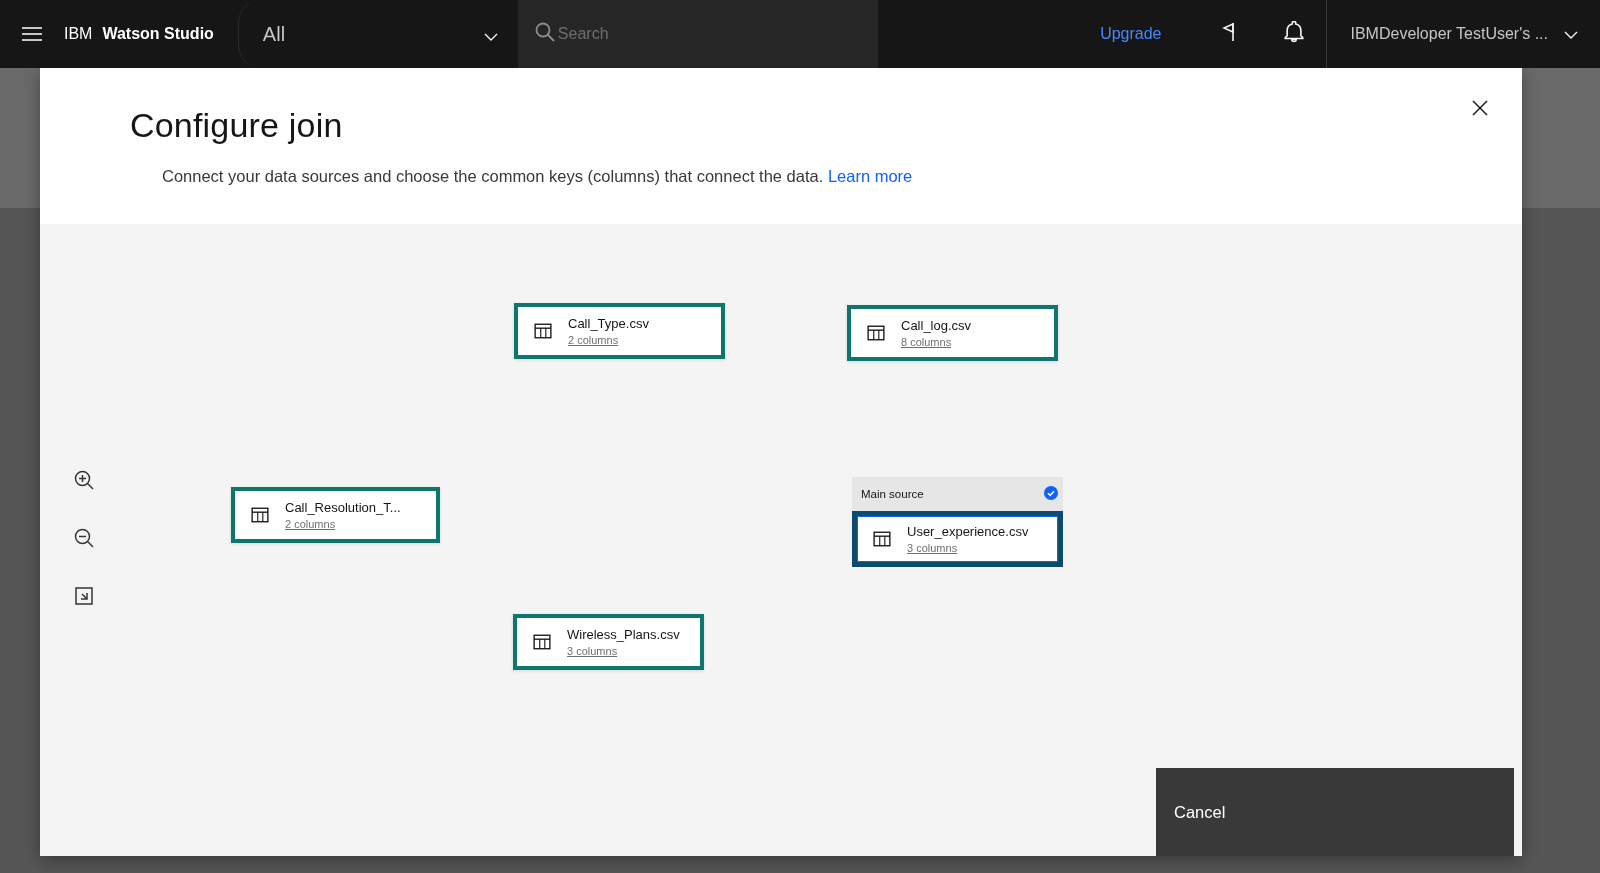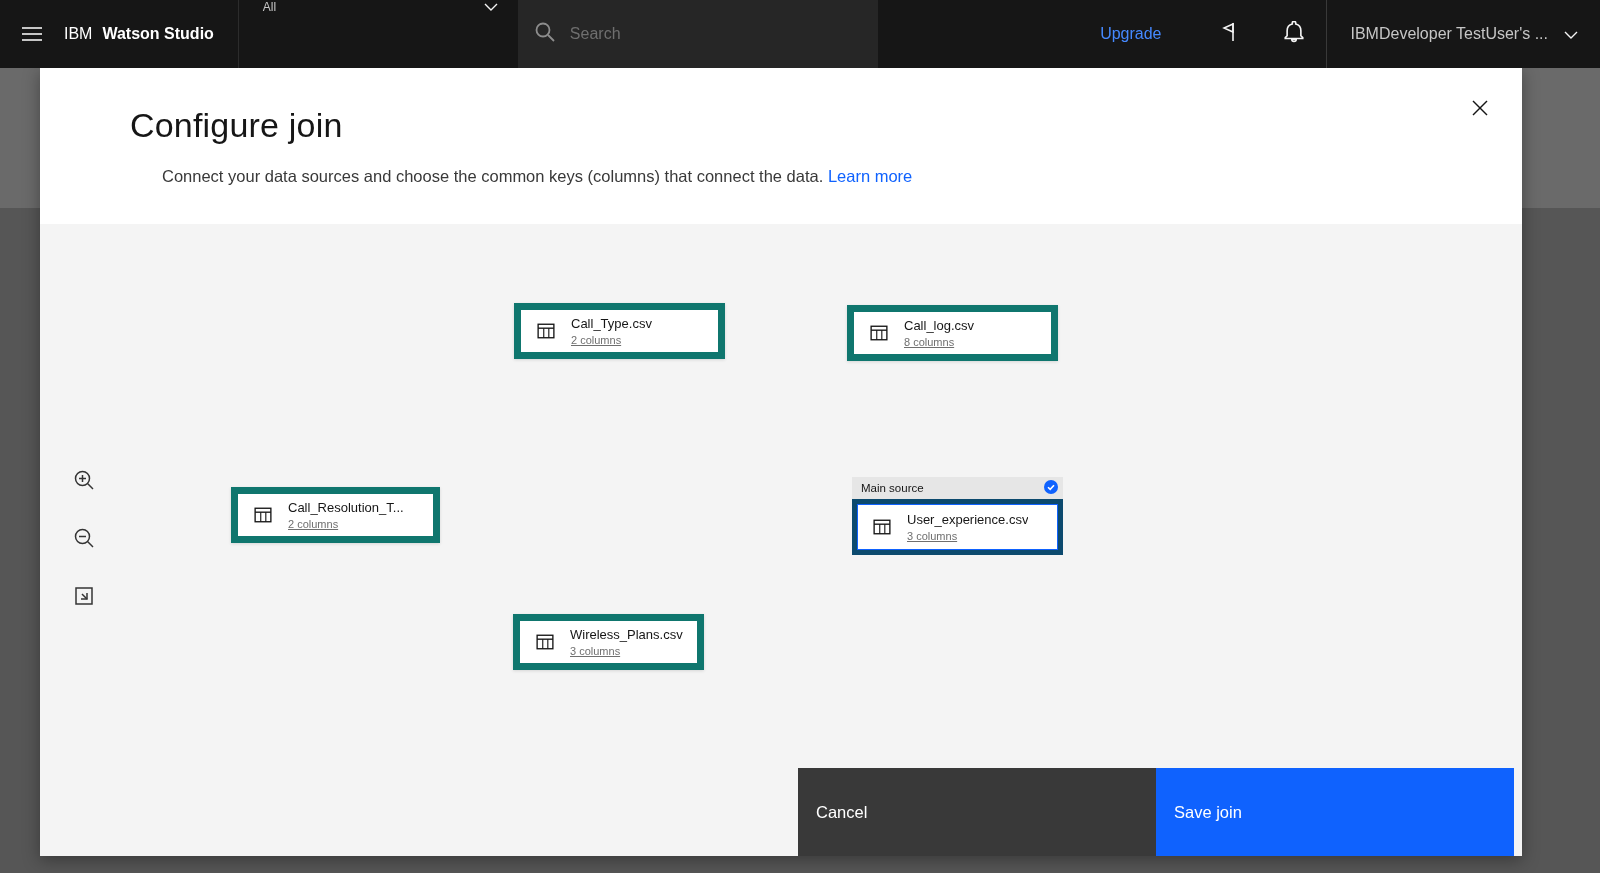--- a/index.html
+++ b/index.html
@@ -10,25 +10,25 @@
   .app-header {
     position:absolute; left:0; top:0; width:1600px; height:68px;
     background:#161616; display:flex; align-items:stretch; z-index:30;
   }
   .hamburger-btn { width:64px; display:flex; align-items:center; justify-content:center; cursor:pointer; }
   .hamburger-btn svg { display:block; }
   .brand { display:flex; align-items:center; padding-right:24px; color:#ffffff; font-size:16px; white-space:nowrap; }
   .brand .prefix { font-weight:400; margin-right:10px; }
   .brand .bold { font-weight:700; }
   .scope-dropdown {
-    width:280px; border-left:1px solid #2c2c2c; display:flex; align-items:flex-start;
-    padding:0 20px 0 24px; color:#c6c6c6; font-size:12px; cursor:pointer; justify-content:space-between;
+    width:280px; border-left:1px solid #2c2c2c; display:flex; align-items:center;
+    padding:0 20px 0 24px; color:#c6c6c6; font-size:20px; cursor:pointer; justify-content:space-between;border-radius:23px;
   }
   .search-box {
-    width:360px; background:#262626; display:flex; align-items:center; padding:0 16px; gap:14px;
+    width:360px; background:#262626; display:flex; align-items:center; padding:0 16px; gap:2px;
   }
   .search-box input {
     background:transparent; border:none; outline:none; color:#f4f4f4; font-size:16px; width:100%;
     font-family:"Liberation Sans","DejaVu Sans",sans-serif;
   }
   .search-box input::placeholder { color:#6f6f6f; }
   .header-spacer { flex:1; }
   .upgrade-link { display:flex; align-items:center; color:#4589ff; font-size:16px; padding:4px 36px; cursor:pointer; }
   .header-icon-btn { width:64px; display:flex; align-items:center; justify-content:center; cursor:pointer; }
   .header-divider { width:1px; background:#393939; margin:0; }
@@ -53,31 +53,31 @@
   }
 
   
   .canvas { position:relative; flex:1; background:#f4f4f4; overflow:hidden; }
 
   .zoom-controls { position:absolute; left:32px; top:246px; display:flex; flex-direction:column; gap:34px; }
   .zoom-btn { width:24px; height:24px; display:flex; align-items:center; justify-content:center; cursor:pointer; }
 
   .node {
     position:absolute; width:211px; height:56px; background:#ffffff;
-    border:7px solid #0f766e; box-shadow:0 1px 3px rgba(0,0,0,.12);
+    border:4px solid #0f766e; box-shadow:0 1px 3px rgba(0,0,0,.12);
     display:flex; align-items:center; padding:0 12px 0 16px; gap:16px; cursor:pointer;
   }
   .node .node-icon { flex:0 0 auto; display:flex; }
   .node .node-text { display:flex; flex-direction:column; gap:3px; min-width:0; }
   .node .node-title { font-size:13px; color:#161616; white-space:nowrap; overflow:hidden; text-overflow:ellipsis; }
   .node .node-sub { font-size:11px; color:#6f6f6f;text-decoration:underline; }
 
   .main-source-group { position:absolute; width:211px; }
   .main-source-badge {
-    height:22px; background:#e6e6e6; display:flex; align-items:center; justify-content:space-between;
+    height:34px; background:#e6e6e6; display:flex; align-items:center; justify-content:space-between;
     padding:0 5px 0 9px; font-size:11.5px; color:#161616;
   }
   .main-source-group .node { position:static; width:211px; border:5px solid #0c4a6e; box-shadow:0 0 0 1px #0f62fe inset; }
 
   
   .modal-footer { position:absolute; right:8px; bottom:0; display:flex; z-index:5; }
   .btn {
     width:358px; height:88px; display:flex; align-items:center; padding-left:18px;
     color:#ffffff; font-size:16.5px; cursor:pointer; border:none;
     font-family:"Liberation Sans","DejaVu Sans",sans-serif;
@@ -288,16 +288,15 @@
       <span class="node-text">
         <span class="node-title">Wireless_Plans.csv</span>
         <span class="node-sub">3 columns</span>
       </span>
     </div>
 
   </div>
 
   <div class="modal-footer">
     <button class="btn btn-cancel">Cancel</button>
-    <button class="btn btn-save">Save join</button>
   </div>
 
 </div>
 
 </body></html>

